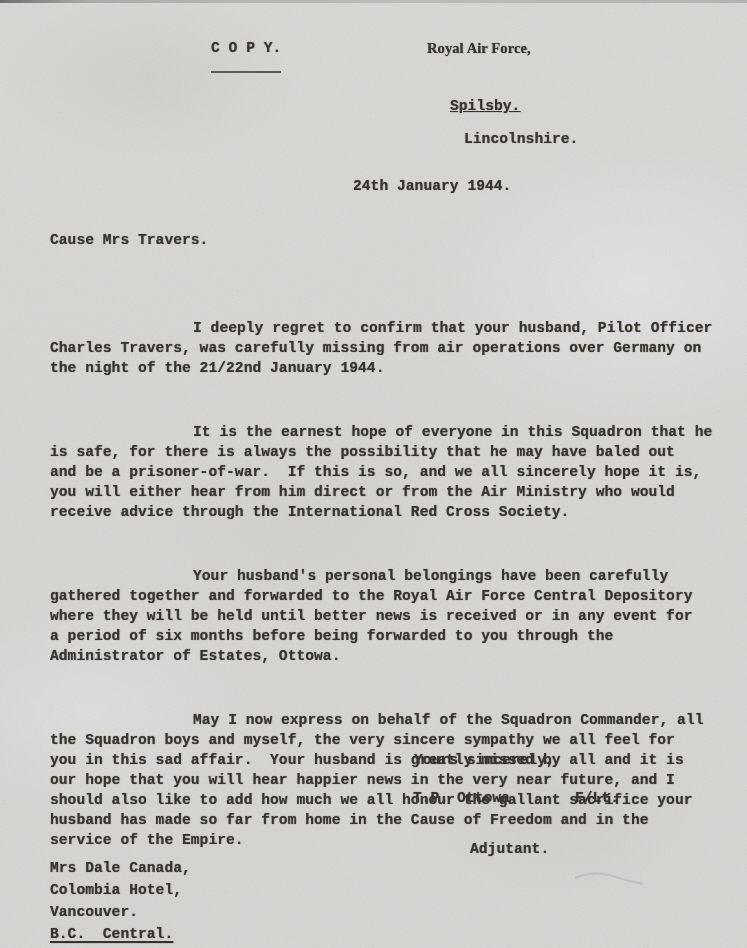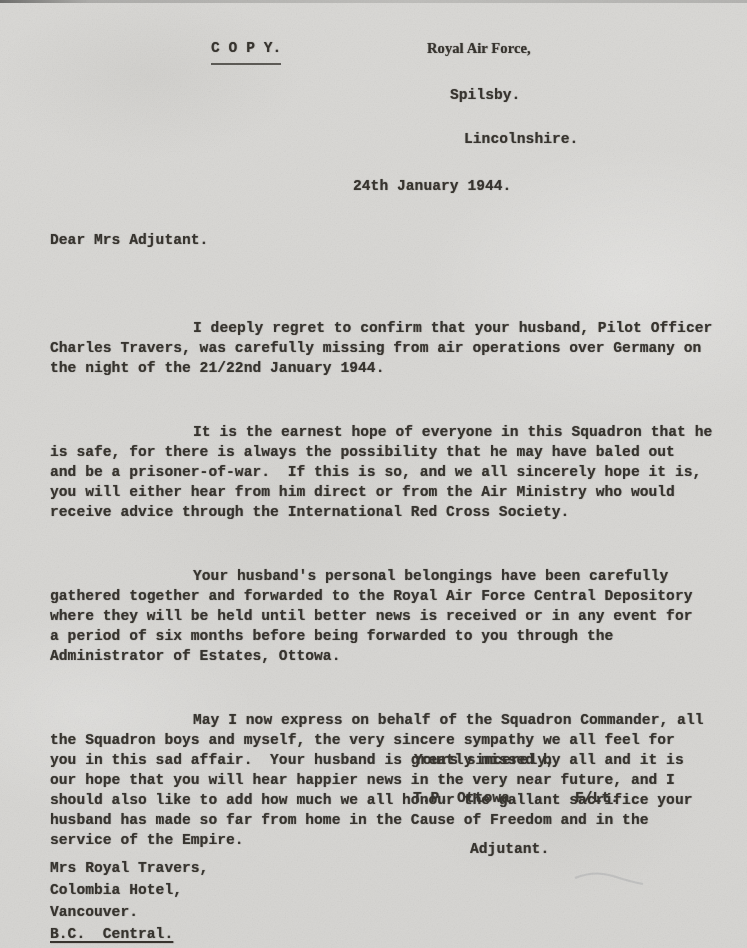--- a/index.html
+++ b/index.html
@@ -37,21 +37,21 @@
     letter-spacing: 0.1px;
     text-shadow: 0 0 1px rgba(62,58,52,.55), 0.5px 0.4px 0.9px rgba(62,58,52,.30);
   }
   .line {
     height: 20px;
     line-height: 20px;
     white-space: pre;
   }
   .copy-label {
     border-bottom: 2px solid rgba(52,49,44,.75);
-    padding-bottom: 7px;
+    padding-bottom: 15px;
   }
   .body-block { left: 50px; top: 198px; right: 38px; }
   .salutation-row { margin-bottom: 20px; }
   .para { margin-bottom: 12px; }
   .para .line:first-child { padding-left: 143px; }
   .recipient .line { height: 22px; line-height: 22px; }
   .recipient .line:last-child {
     text-decoration: underline;
     text-decoration-thickness: 1.5px;
     text-underline-offset: 3px;
@@ -73,37 +73,37 @@
     </filter>
     <rect width="747" height="948" filter="url(#grainf)" opacity="0.55"></rect>
     <path d="M575 878 q20 -8 38 -2 t30 8" fill="none" stroke="rgba(100,106,118,0.18)" stroke-width="2"></path>
   </svg>
 
   <div class="content">
 
     <span class="t copy-label" style="left:211px; top:40px;">C O P Y.</span>
 
     <span class="t" style="left:427px; top:40px;font-family:Liberation Serif, serif;">Royal Air Force,</span>
-    <span class="t" style="left:450px; top:87px;">Spilsby.</span>
+    <span class="t" style="left:450px; top:98px;text-decoration:underline;">Spilsby.</span>
     <span class="t" style="left:464px; top:131px;">Lincolnshire.</span>
 
     <span class="t" style="left:353px; top:178px;">24th January 1944.</span>
 
     <div class="t body-block">
-      <div class="salutation-row line">Dear Mrs Adjutant.</div>
+      <div class="salutation-row line">Cause Mrs Travers.</div>
 
       <div class="para"><div class="line">I deeply regret to confirm that your husband, Pilot Officer</div><div class="line">Charles Travers, was carefully missing from air operations over Germany on</div><div class="line">the night of the 21/22nd January 1944.</div></div>
       <div class="para"><div class="line">It is the earnest hope of everyone in this Squadron that he</div><div class="line">is safe, for there is always the possibility that he may have baled out</div><div class="line">and be a prisoner-of-war.  If this is so, and we all sincerely hope it is,</div><div class="line">you will either hear from him direct or from the Air Ministry who would</div><div class="line">receive advice through the International Red Cross Society.</div></div>
       <div class="para"><div class="line">Your husband's personal belongings have been carefully</div><div class="line">gathered together and forwarded to the Royal Air Force Central Depository</div><div class="line">where they will be held until better news is received or in any event for</div><div class="line">a period of six months before being forwarded to you through the</div><div class="line">Administrator of Estates, Ottowa.</div></div>
       <div class="para"><div class="line">May I now express on behalf of the Squadron Commander, all</div><div class="line">the Squadron boys and myself, the very sincere sympathy we all feel for</div><div class="line">you in this sad affair.  Your husband is greatly missed by all and it is</div><div class="line">our hope that you will hear happier news in the very near future, and I</div><div class="line">should also like to add how much we all honour the gallant sacrifice your</div><div class="line">husband has made so far from home in the Cause of Freedom and in the</div><div class="line">service of the Empire.</div></div>
     </div>
 
     <span class="t" style="left:387px; top:752px;margin-left:27px;">Yours sincerely,</span>
 
     <span class="t" style="left:413px; top:790px;">T.P. Ottowa.</span>
     <span class="t" style="left:575px; top:790px;">F/Lt.</span>
 
     <span class="t" style="left:470px; top:821px;margin-top:20px;">Adjutant.</span>
 
-    <div class="t recipient" style="left:50px; top:857px;"><div class="line">Mrs Royal Travers,</div><div class="line">Colombia Hotel,</div><div class="line">Vancouver.</div><div class="line">B.C.  Central.</div></div>
+    <div class="t recipient" style="left:50px; top:857px;"><div class="line">Mrs Dale Canada,</div><div class="line">Colombia Hotel,</div><div class="line">Vancouver.</div><div class="line">B.C.  Central.</div></div>
 
   </div>
 </div>
 
 </body></html>

